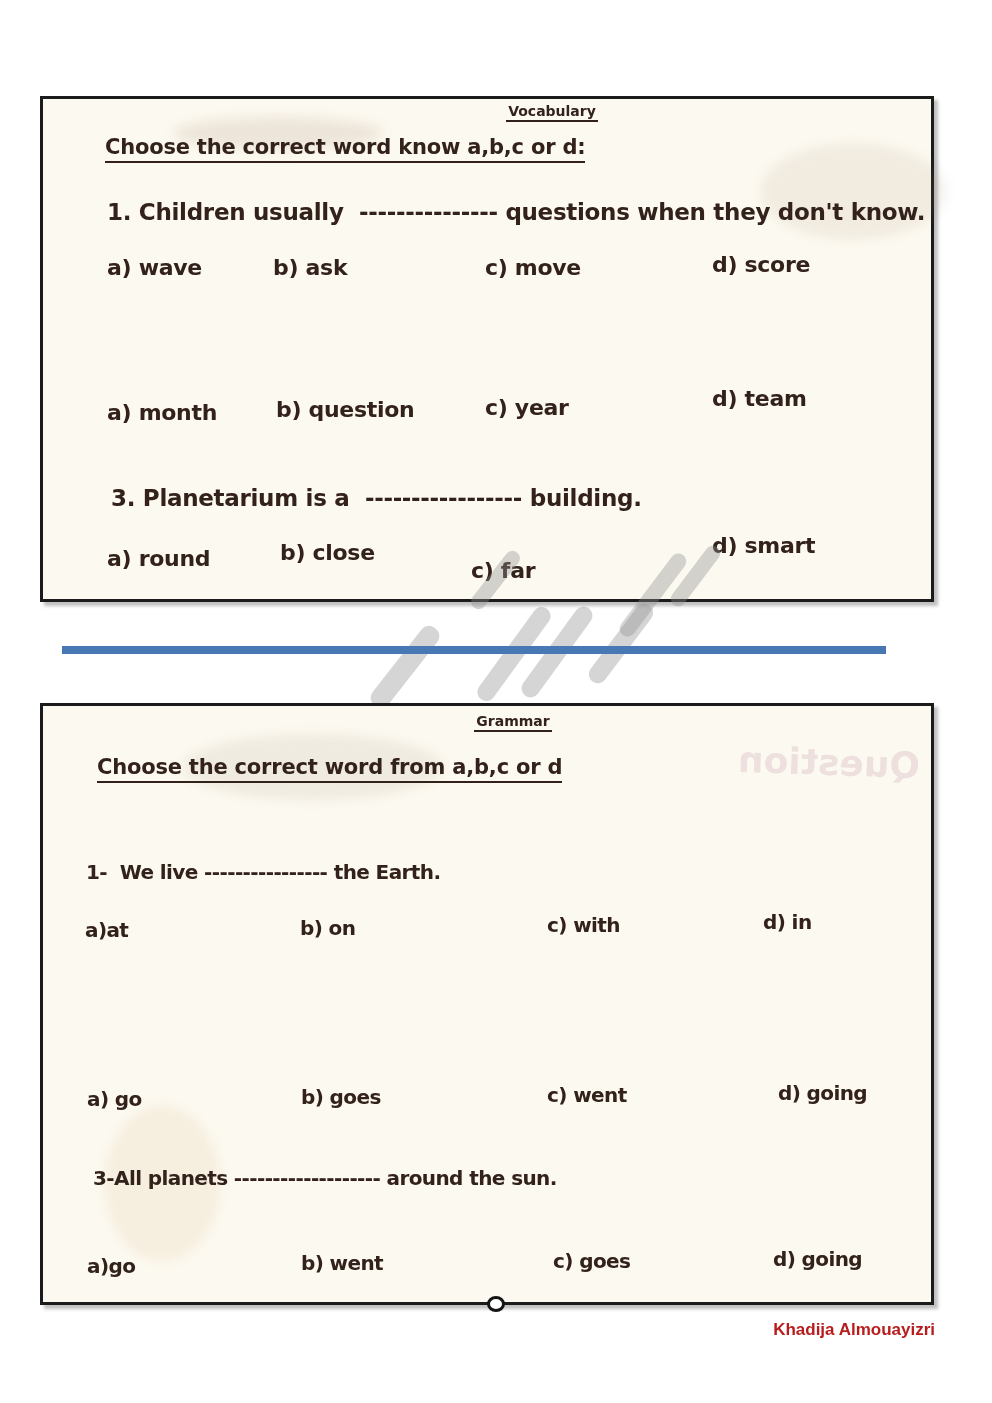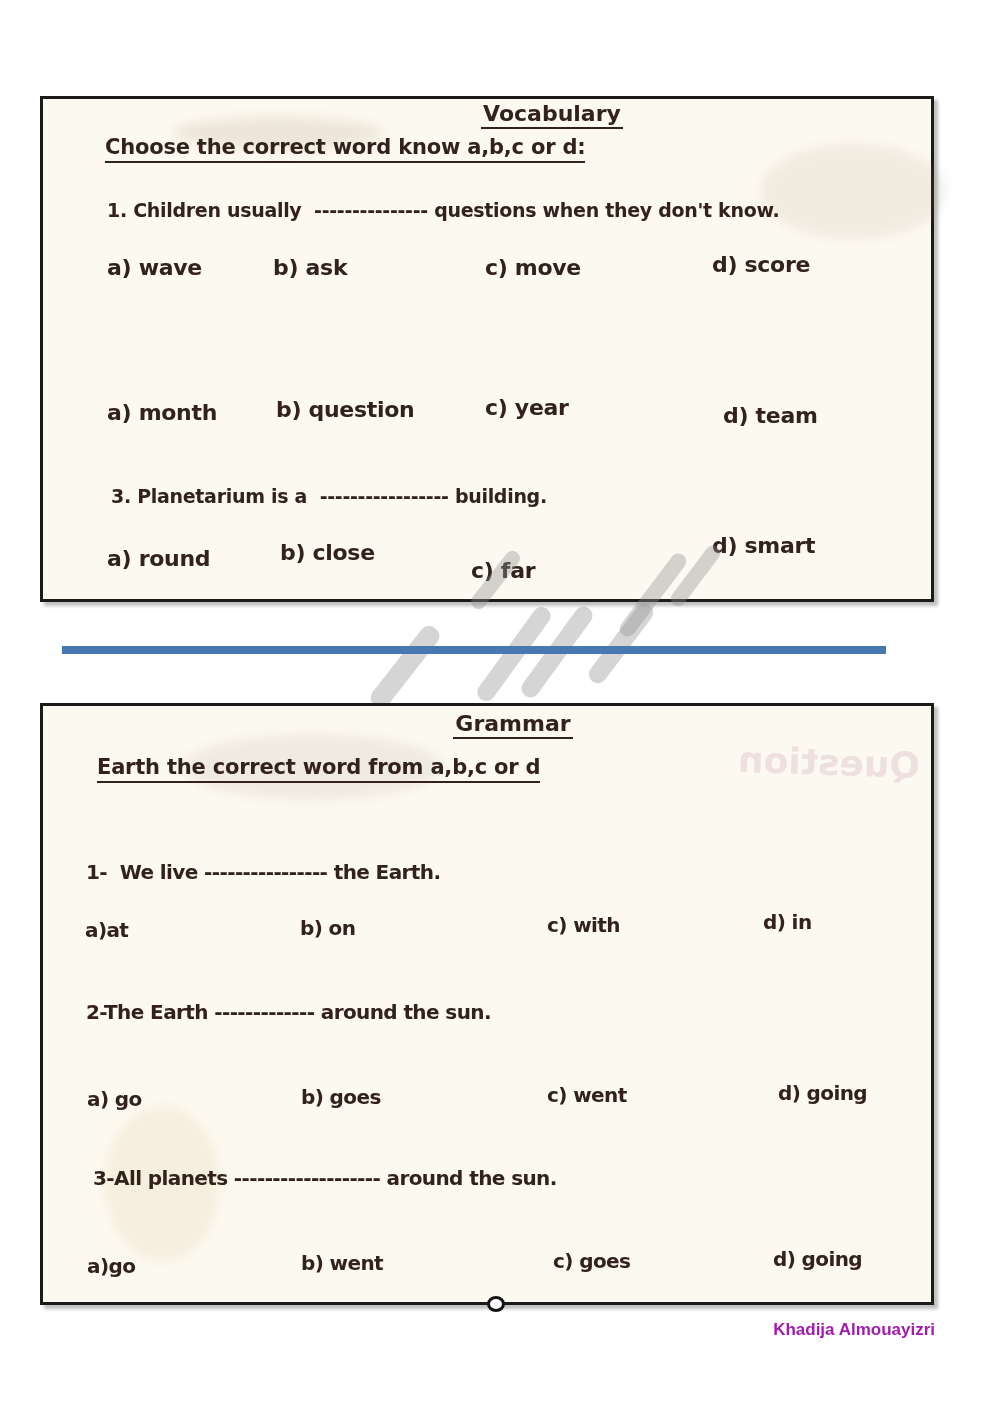--- a/index.html
+++ b/index.html
@@ -17,29 +17,29 @@
     border:3px solid #1b1b1b;
     box-shadow:4px 4px 3px rgba(115,115,115,.45);
     color:var(--ink,#33221b); font-weight:bold;
   }
   .box-vocab   { left:40px; top:96px;  width:888px; height:500px; z-index:2; }
   .box-grammar { left:40px; top:703px; width:888px; height:596px; z-index:5; }
   .title-row { position:absolute; left:0; right:0; text-align:center; }
   .box-vocab .title-row   { top:2px;  padding-left:130px; }
   .box-grammar .title-row { top:5px;  padding-left:52px; }
   .sec-title {
-    display:inline-block; font-size:22px;
+    display:inline-block; font-size:14px;
     border-bottom:2px solid currentColor; padding:0 2px 1px 2px;
   }
   .instr {
     position:absolute; display:inline-block; font-size:21px;
     border-bottom:2px solid currentColor; padding-bottom:2px;
     letter-spacing:-0.2px; white-space:pre;
   }
-  .q   { position:absolute; font-size:19px; letter-spacing:-0.3px; white-space:pre; }
+  .q   { position:absolute; font-size:23px; letter-spacing:-0.3px; white-space:pre; }
   .opt { position:absolute; font-size:22px; letter-spacing:-0.3px; white-space:pre; }
   .box-grammar .q, .box-grammar .opt { font-size:20px; letter-spacing:-0.6px; }
   
   .divider {
     position:absolute; left:62px; top:646px; width:824px; height:8px;
     background:var(--divider_blue,#4878b4); z-index:4;
   }
   
   .smudge { position:absolute; border-radius:50%; filter:blur(6px); pointer-events:none; }
   .sm-vocab-heading { left:130px; top:18px;  width:210px; height:32px; background:rgba(150,110,80,.14); }
@@ -50,21 +50,21 @@
     position:absolute; left:695px; top:36px; font-size:36px; font-weight:bold;
     color:rgba(150,80,110,.14); transform:scaleX(-1) rotate(-2deg); white-space:nowrap;
   }
   .cut-ring {
     position:absolute; left:487px; top:1296px; width:12px; height:10px;
     border:3px solid #141414; border-radius:50%; background:#ffffff; z-index:6;
   }
   
   .footer {
     position:absolute; right:57px; top:1320px; font-size:17px; font-weight:600;
-    color:#a21caf; font-family:"Liberation Sans", sans-serif; z-index:6;
+    color:#b91c1c; font-family:"Liberation Sans", sans-serif; z-index:6;
   }
 </style>
 </head>
 <body>
 
 <div class="page">
 
   <div class="wm-layer">
     <div class="wm-bar" style="left:395px; top:618px; width:20px; height:98px; transform:rotate(38deg);"></div>
     <div class="wm-bar" style="left:488px; top:545px; width:15px; height:70px; transform:rotate(38deg);"></div>
@@ -89,21 +89,21 @@
       <span class="opt" style="left:64px;  top:156px;">a) wave</span>
       <span class="opt" style="left:230px; top:156px;">b) ask</span>
       <span class="opt" style="left:442px; top:156px;">c) move</span>
       <span class="opt" style="left:669px; top:153px;">d) score</span>
     </div>
 
     <div>
       <span class="opt" style="left:64px;  top:301px;">a) month</span>
       <span class="opt" style="left:233px; top:298px;">b) question</span>
       <span class="opt" style="left:442px; top:296px;">c) year</span>
-      <span class="opt" style="left:669px; top:304px;margin-left:11px;">d) team</span>
+      <span class="opt" style="left:669px; top:287px;">d) team</span>
     </div>
 
     <div class="q" style="left:68px; top:386px;">3. Planetarium is a  ----------------- building.</div>
     <div>
       <span class="opt" style="left:64px;  top:447px;">a) round</span>
       <span class="opt" style="left:237px; top:441px;">b) close</span>
       <span class="opt" style="left:428px; top:438px;margin-top:21px;">c) far</span>
       <span class="opt" style="left:669px; top:434px;">d) smart</span>
     </div>
   </section>
@@ -111,31 +111,30 @@
   <div class="divider"></div>
 
   <section class="box box-grammar">
     <div class="smudge sm-grammar-left"></div>
     <div class="smudge sm-grammar-stain"></div>
     <div class="bleed-mirror">Question</div>
 
     <div class="title-row">
       <span class="sec-title">Grammar</span>
     </div>
-    <span class="instr" style="left:54px; top:49px;">Earth the correct word from a,b,c or d</span>
+    <span class="instr" style="left:54px; top:49px;">Choose the correct word from a,b,c or d</span>
 
     <div class="q" style="left:43px; top:154px;">1-  We live ---------------- the Earth.</div>
     <div>
       <span class="opt" style="left:42px;  top:212px;">a)at</span>
       <span class="opt" style="left:257px; top:210px;">b) on</span>
       <span class="opt" style="left:504px; top:207px;">c) with</span>
       <span class="opt" style="left:720px; top:204px;">d) in</span>
     </div>
 
-    <div class="q" style="left:43px; top:294px;">2-The Earth ------------- around the sun.</div>
     <div>
       <span class="opt" style="left:44px;  top:381px;">a) go</span>
       <span class="opt" style="left:258px; top:379px;">b) goes</span>
       <span class="opt" style="left:504px; top:377px;">c) went</span>
       <span class="opt" style="left:735px; top:375px;">d) going</span>
     </div>
 
     <div class="q" style="left:50px; top:460px;">3-All planets ------------------- around the sun.</div>
     <div>
       <span class="opt" style="left:44px;  top:548px;">a)go</span>

